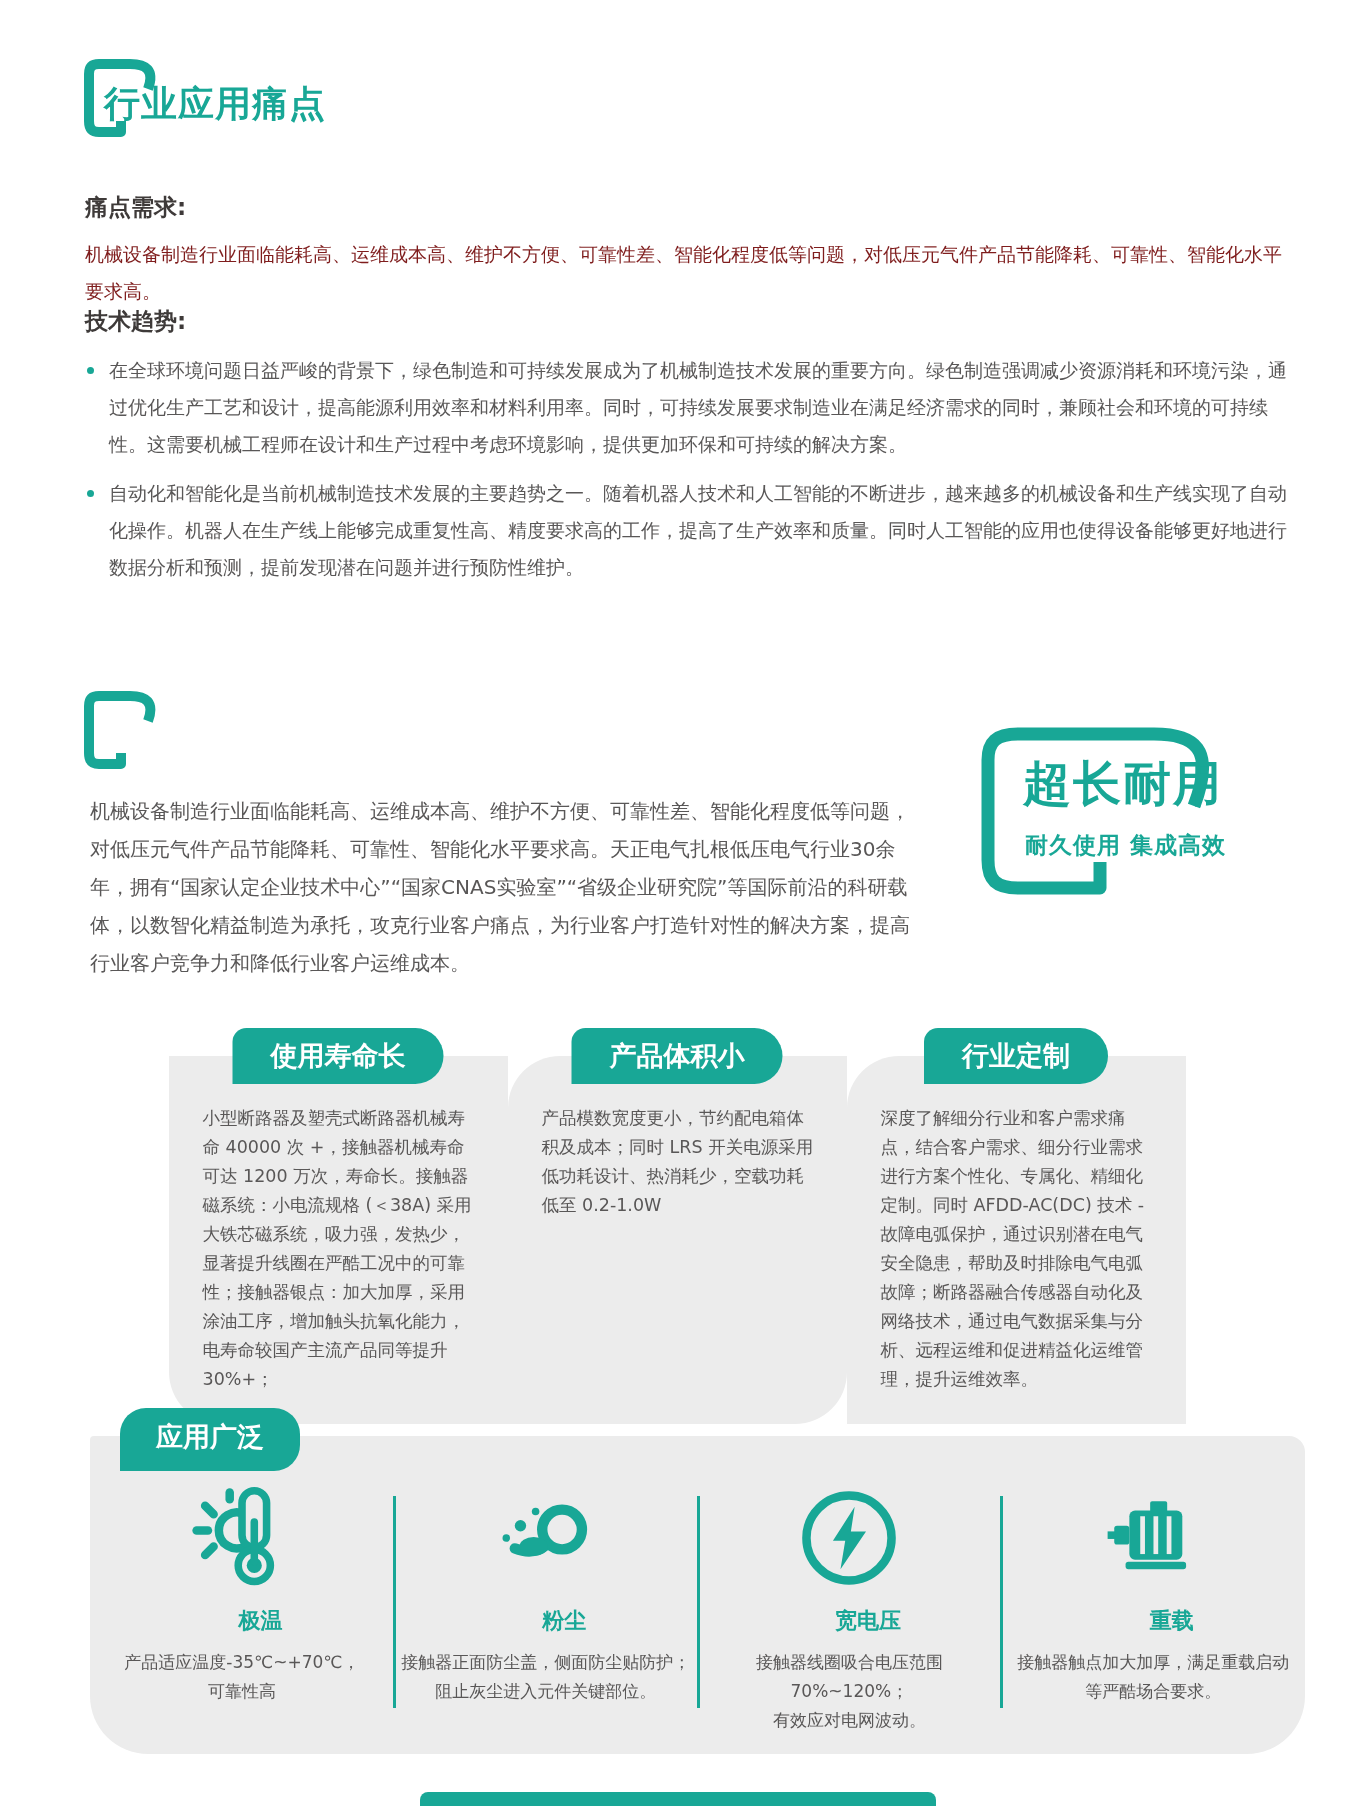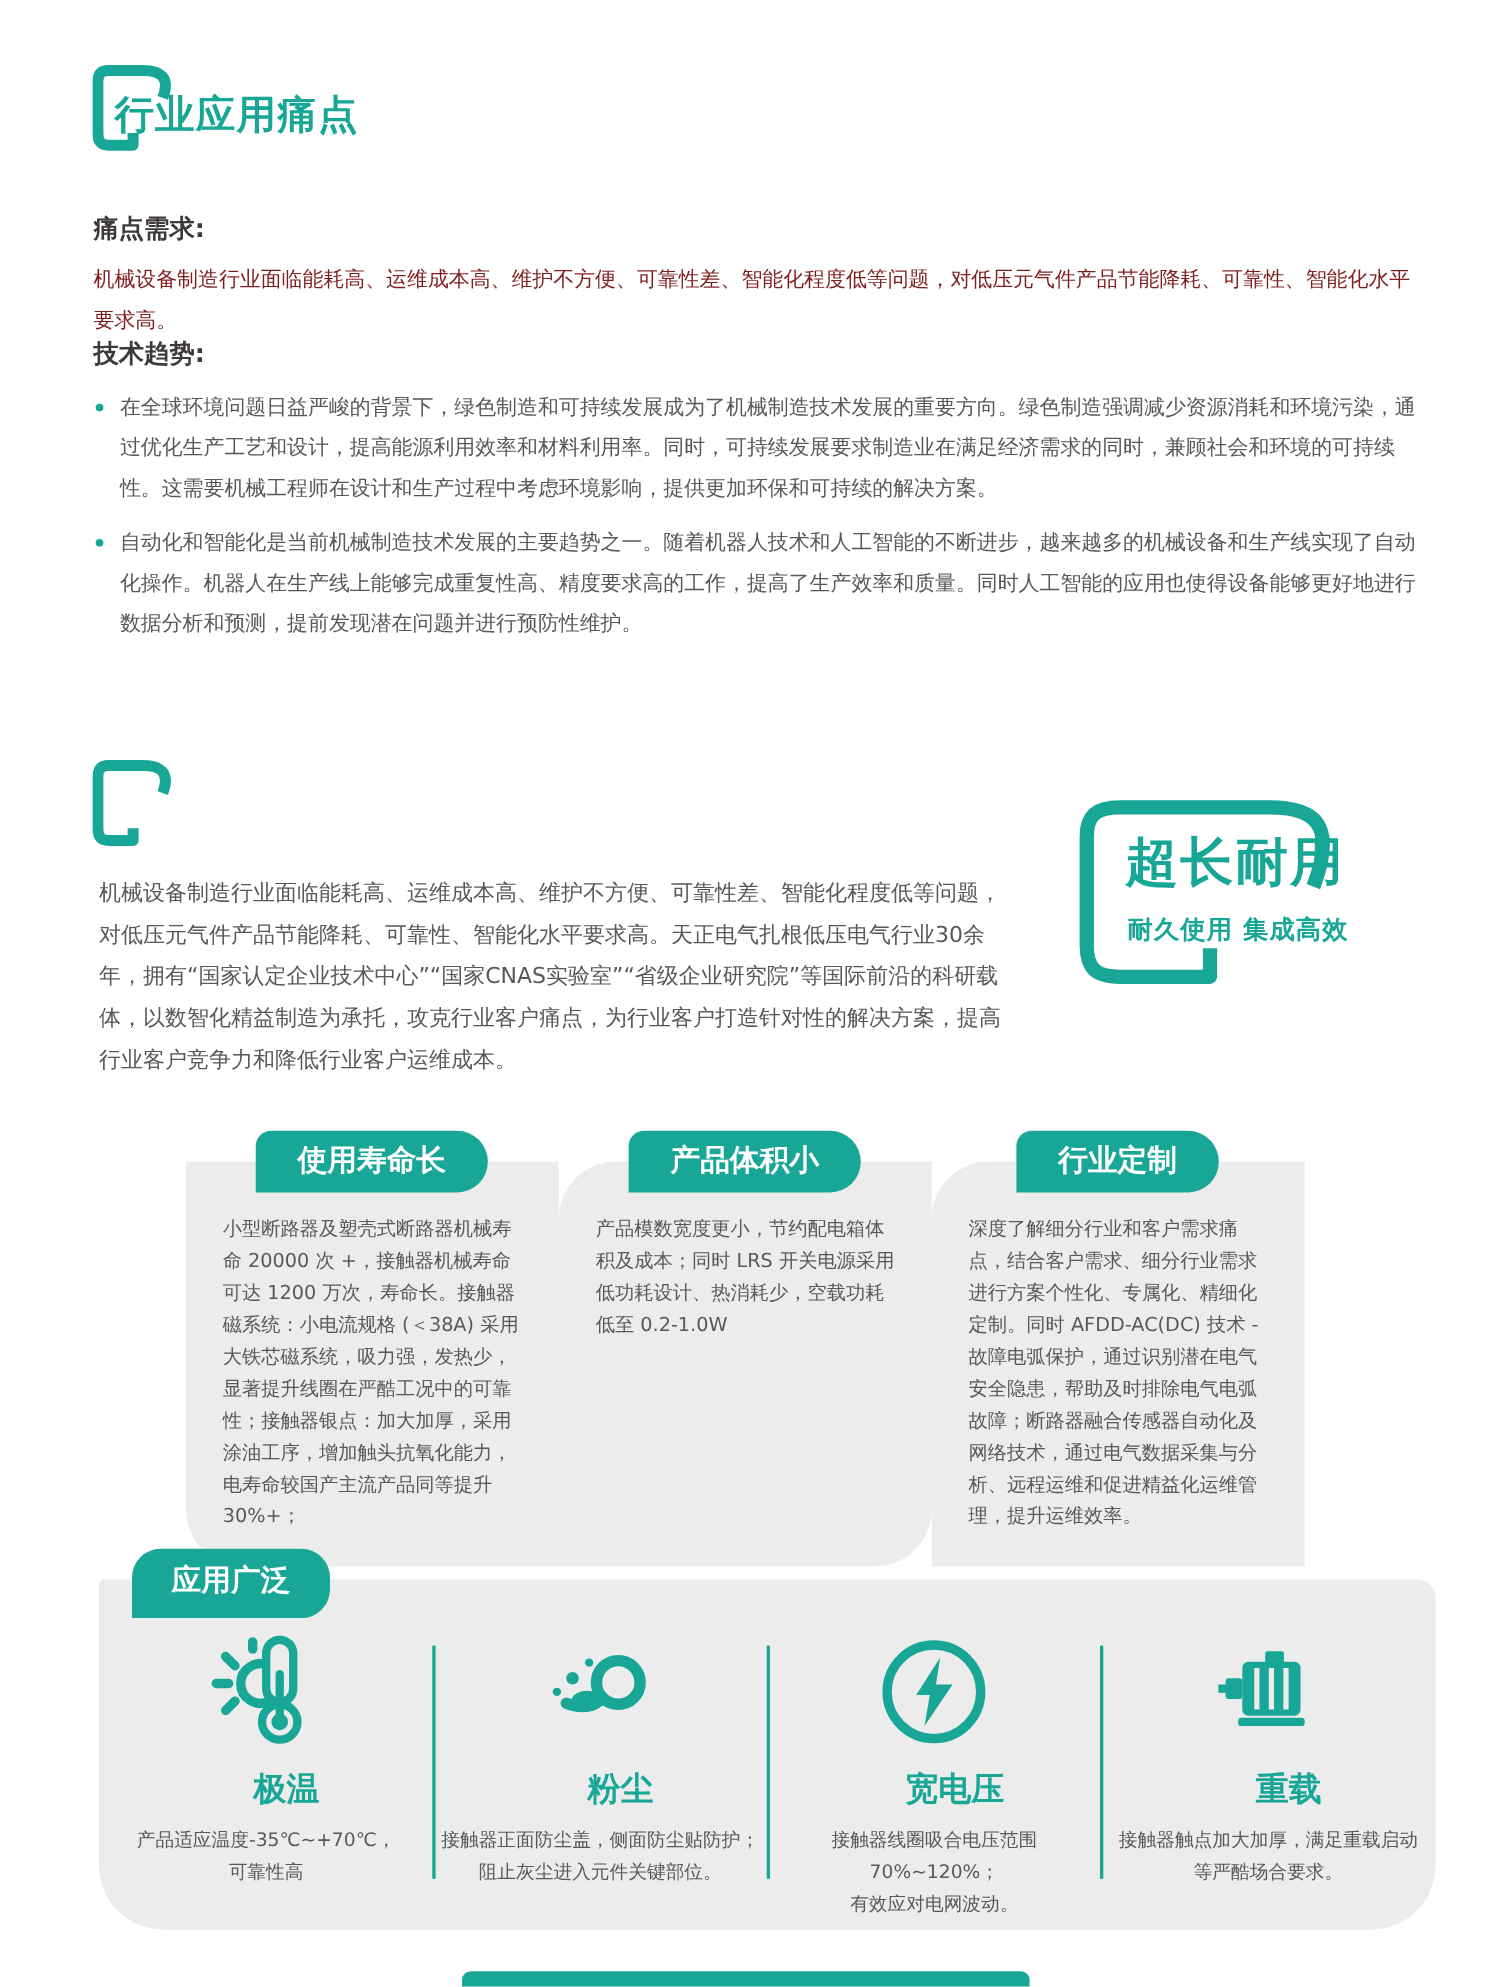--- a/index.html
+++ b/index.html
@@ -74,21 +74,21 @@
     padding:0 36px; background:#18a796; border-radius:26px 26px 26px 0;
     color:#ffffff; font-size:27px; font-weight:700; white-space:nowrap;
   }
   #apps-grid { display:grid; grid-template-columns:repeat(4,1fr); padding-top:46px; }
   .app-item { position:relative; text-align:center; }
   .app-item + .app-item::before {
     content:''; position:absolute; left:-1px; top:14px; width:3px; height:212px; background:#18a796;
   }
   .app-icon { height:112px; display:flex; align-items:center; justify-content:center; }
   .app-icon svg { height:104px; width:auto; color:#18a796; }
-  .app-title { margin-top:12px; font-size:30px; font-weight:700; color:#18a796;margin-left:37px; }
+  .app-title { margin-top:12px; font-size:22px; font-weight:700; color:#18a796;margin-left:37px; }
   .app-caption { margin-top:12px; font-size:17px; line-height:29px; color:#595757; white-space:pre-line; }
 
   #next-bar {
     position:absolute; left:420px; top:1792px; width:516px; height:14px;
     background:#18a796; border-radius:8px 8px 0 0;
   }
 </style>
 </head>
 <body>
 
@@ -120,21 +120,21 @@
   <svg class="bubble-big" viewBox="0 0 258 180" fill="none">
     <path d="M 216 86 C 238 28 216 14 176 14 L 40 14 C 18 14 10 22 10 40 L 10 140 C 10 160 18 168 40 168 L 122 168 L 122 142" stroke="currentColor" stroke-width="13" stroke-linejoin="round"></path>
   </svg>
   <div class="badge-title">超长耐用</div>
   <div class="badge-sub">耐久使用  集成高效</div>
 </div>
 
 <div id="cards">
   <div class="card">
     <div class="pill">使用寿命长</div>
-    <p class="card-text">小型断路器及塑壳式断路器机械寿命 20000 次 +，接触器机械寿命可达 1200 万次，寿命长。接触器磁系统：小电流规格 (＜38A) 采用大铁芯磁系统，吸力强，发热少，显著提升线圈在严酷工况中的可靠性；接触器银点：加大加厚，采用涂油工序，增加触头抗氧化能力，电寿命较国产主流产品同等提升 30%+；</p>
+    <p class="card-text">小型断路器及塑壳式断路器机械寿命 40000 次 +，接触器机械寿命可达 1200 万次，寿命长。接触器磁系统：小电流规格 (＜38A) 采用大铁芯磁系统，吸力强，发热少，显著提升线圈在严酷工况中的可靠性；接触器银点：加大加厚，采用涂油工序，增加触头抗氧化能力，电寿命较国产主流产品同等提升 30%+；</p>
   </div>
   <div class="card">
     <div class="pill">产品体积小</div>
     <p class="card-text">产品模数宽度更小，节约配电箱体积及成本；同时 LRS 开关电源采用低功耗设计、热消耗少，空载功耗低至 0.2-1.0W</p>
   </div>
   <div class="card">
     <div class="pill">行业定制</div>
     <p class="card-text">深度了解细分行业和客户需求痛点，结合客户需求、细分行业需求进行方案个性化、专属化、精细化定制。同时 AFDD-AC(DC) 技术 - 故障电弧保护，通过识别潜在电气安全隐患，帮助及时排除电气电弧故障；断路器融合传感器自动化及网络技术，通过电气数据采集与分析、远程运维和促进精益化运维管理，提升运维效率。</p>
   </div>
 </div>

